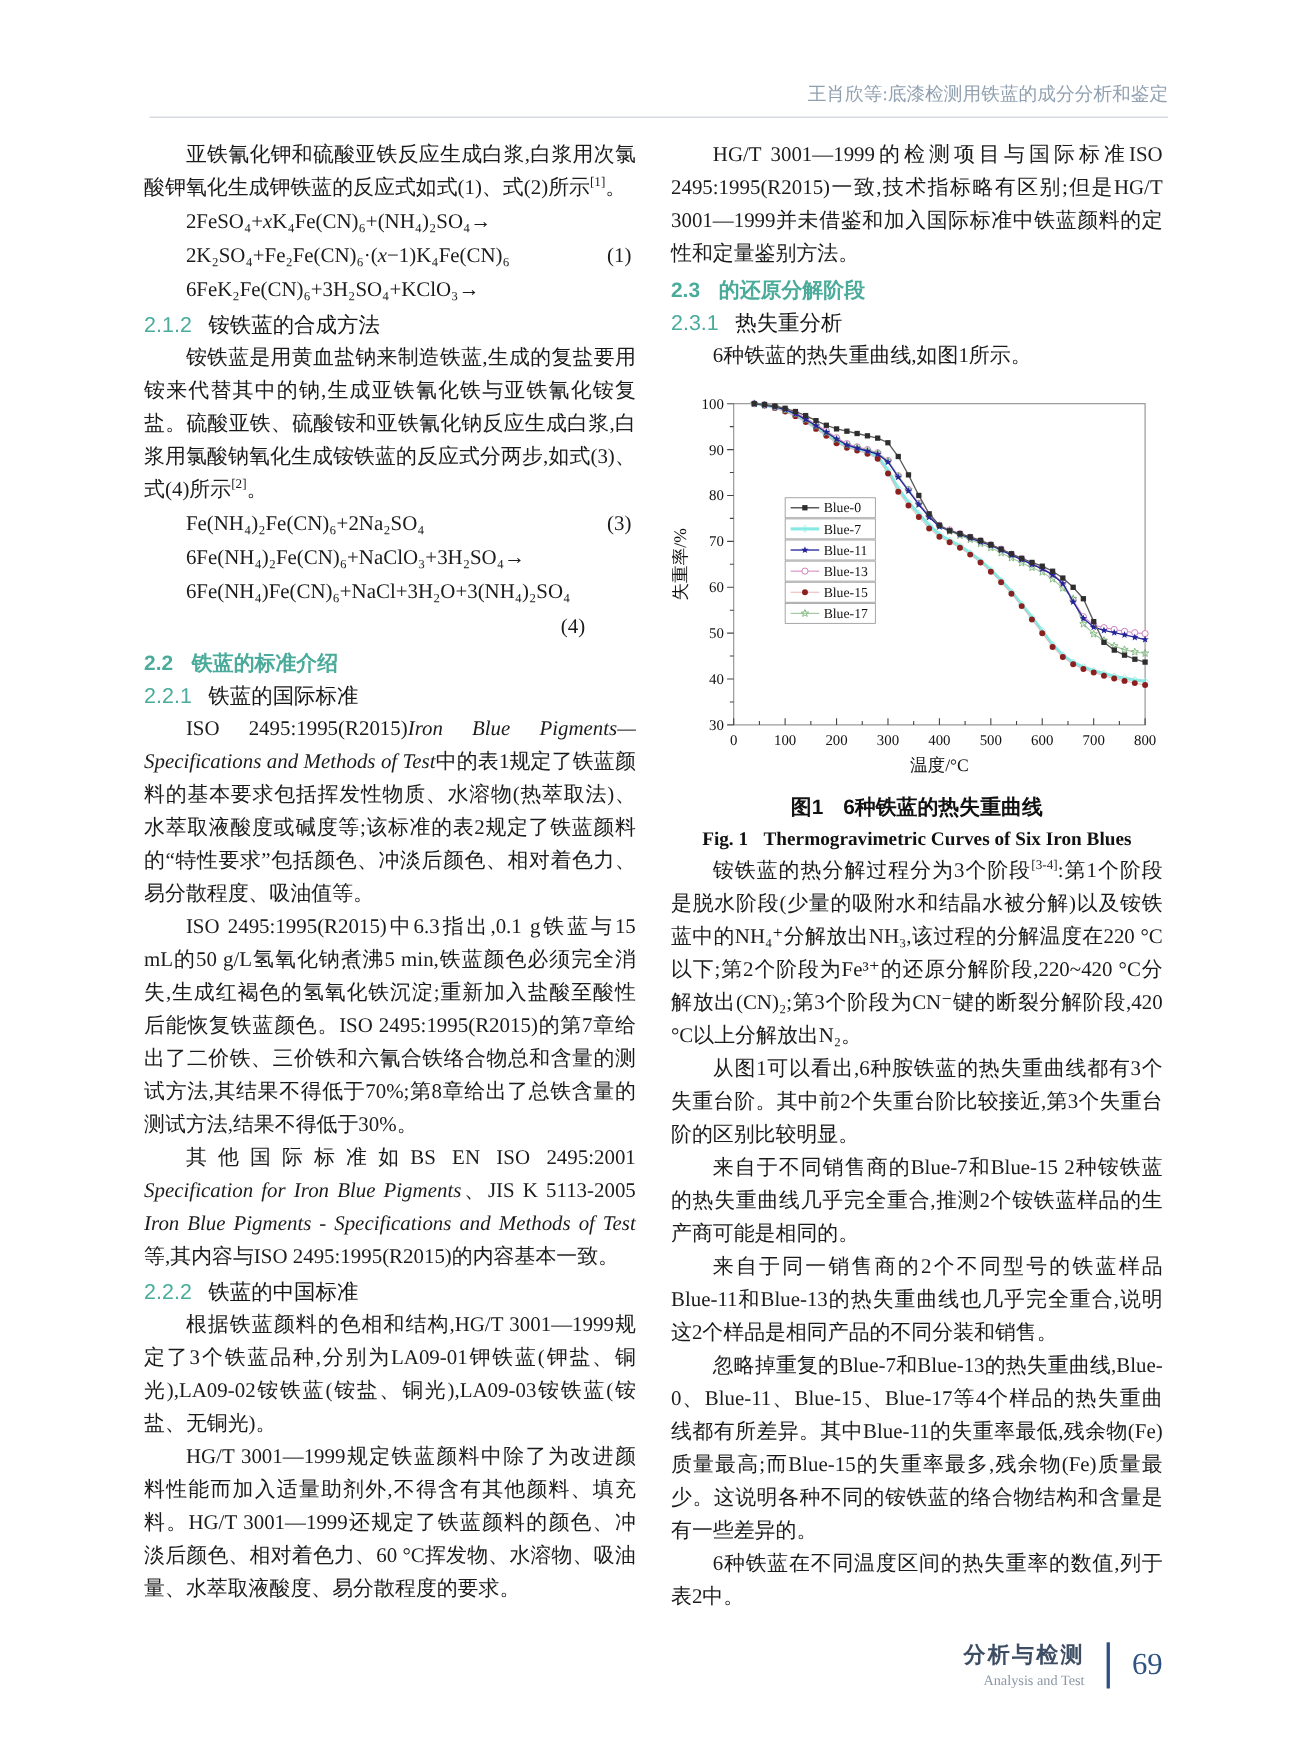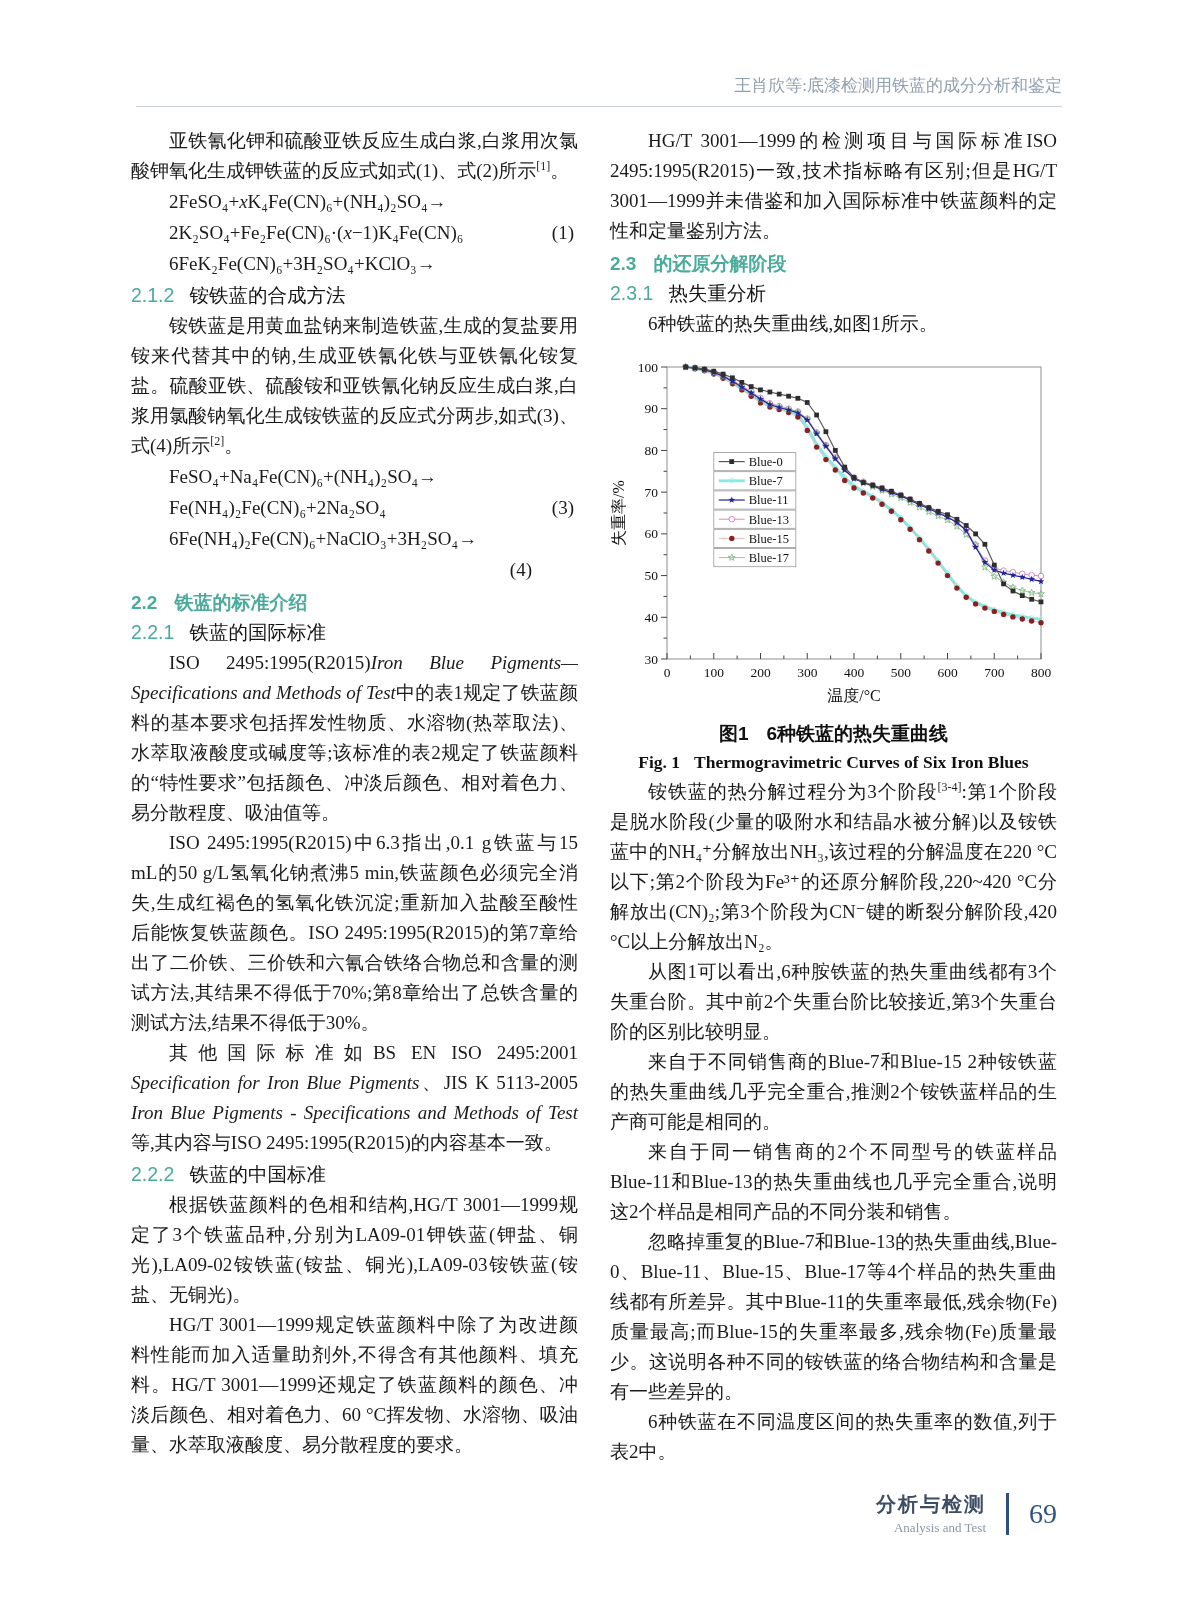--- a/index.html
+++ b/index.html
@@ -63,28 +63,28 @@
         </div>
       <div class="eq">
           <span class="frm">6FeK₂Fe(CN)₆+3H₂SO₄+KClO₃→</span>
         </div>
 
       <h4 class="sec3"><span class="sec-num">2.1.2</span><span class="sec3-text">铵铁蓝的合成方法</span></h4>
 
       <p class="body"><span>铵铁蓝是用黄血盐钠来制造铁蓝,生成的复盐要用铵来代替其中的钠,生成亚铁氰化铁与亚铁氰化铵复盐。硫酸亚铁、硫酸铵和亚铁氰化钠反应生成白浆,白浆用氯酸钠氧化生成铵铁蓝的反应式分两步,如式(3)、式(4)所示</span><sup class="ref">[2]</sup><span>。</span></p>
 
       <div class="eq">
-          <span class="frm">FeSO₄+Na₄Fe(CN)₆+(NH₄)₂SO₄→</span>
-        </div>
-      <div class="eq">
           <span class="frm">Fe(NH₄)₂Fe(CN)₆+2Na₂SO₄</span>
           <span class="num">(3)</span>
         </div>
       <div class="eq">
           <span class="frm">6Fe(NH₄)₂Fe(CN)₆+NaClO₃+3H₂SO₄→</span>
+        </div>
+      <div class="eq">
+          <span class="frm">6Fe(NH₄)Fe(CN)₆+NaCl+3H₂O+3(NH₄)₂SO₄</span>
         </div>
       <div class="eq eq-end">
           <span class="num">(4)</span>
         </div>
 
       <h3 class="sec2"><span class="sec-num">2.2</span><span>铁蓝的标准介绍</span></h3>
       <h4 class="sec3"><span class="sec-num">2.2.1</span><span class="sec3-text">铁蓝的国际标准</span></h4>
 
       <p class="body"><span>ISO 2495:1995(R2015)</span><i>Iron Blue Pigments—Specifications and Methods of Test</i><span>中的表1规定了铁蓝颜料的基本要求包括挥发性物质、水溶物(热萃取法)、水萃取液酸度或碱度等;该标准的表2规定了铁蓝颜料的“特性要求”包括颜色、冲淡后颜色、相对着色力、易分散程度、吸油值等。</span></p>
       <p class="body">ISO 2495:1995(R2015)中6.3指出,0.1 g铁蓝与15 mL的50 g/L氢氧化钠煮沸5 min,铁蓝颜色必须完全消失,生成红褐色的氢氧化铁沉淀;重新加入盐酸至酸性后能恢复铁蓝颜色。ISO 2495:1995(R2015)的第7章给出了二价铁、三价铁和六氰合铁络合物总和含量的测试方法,其结果不得低于70%;第8章给出了总铁含量的测试方法,结果不得低于30%。</p>

